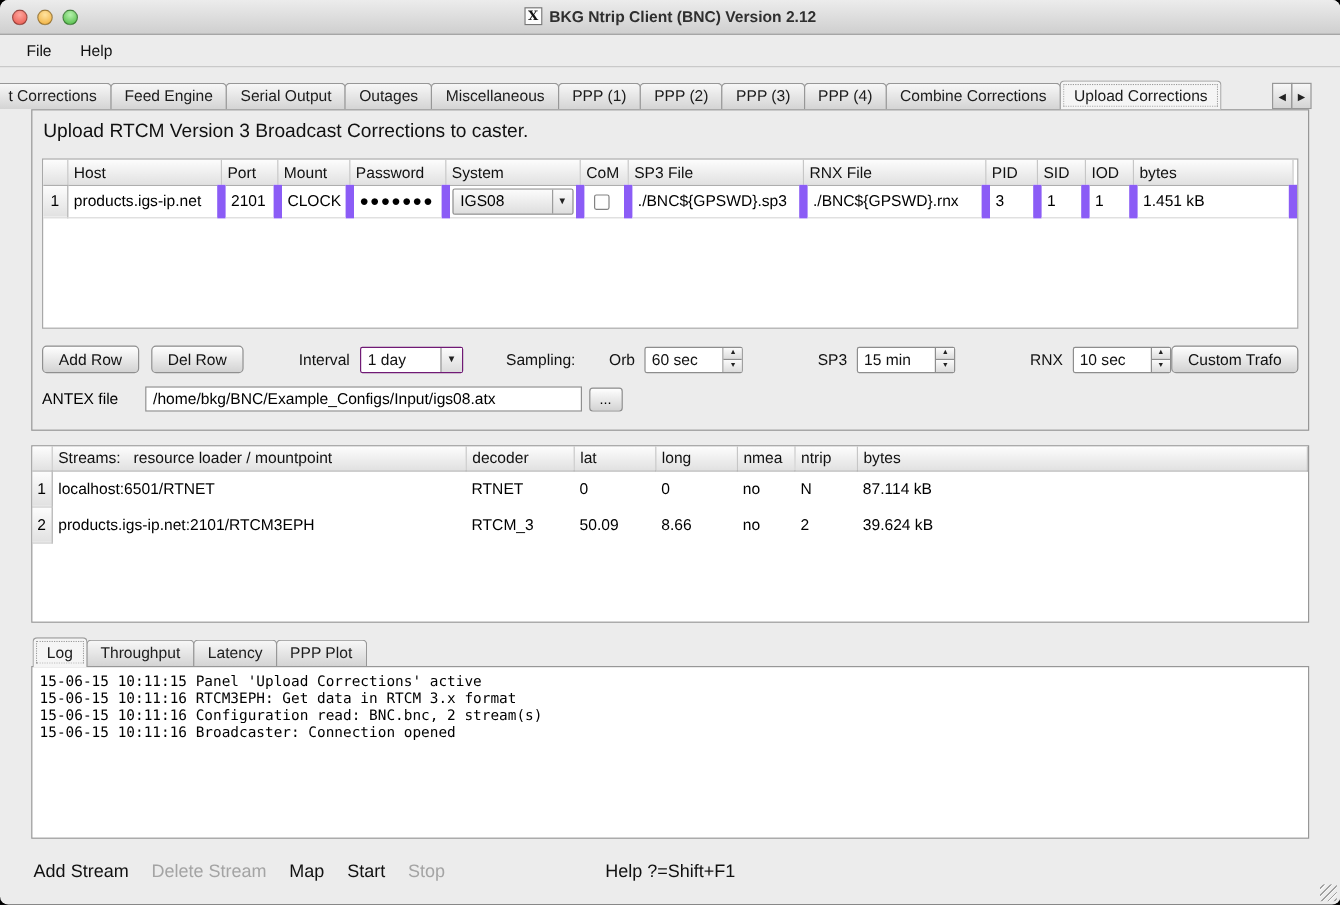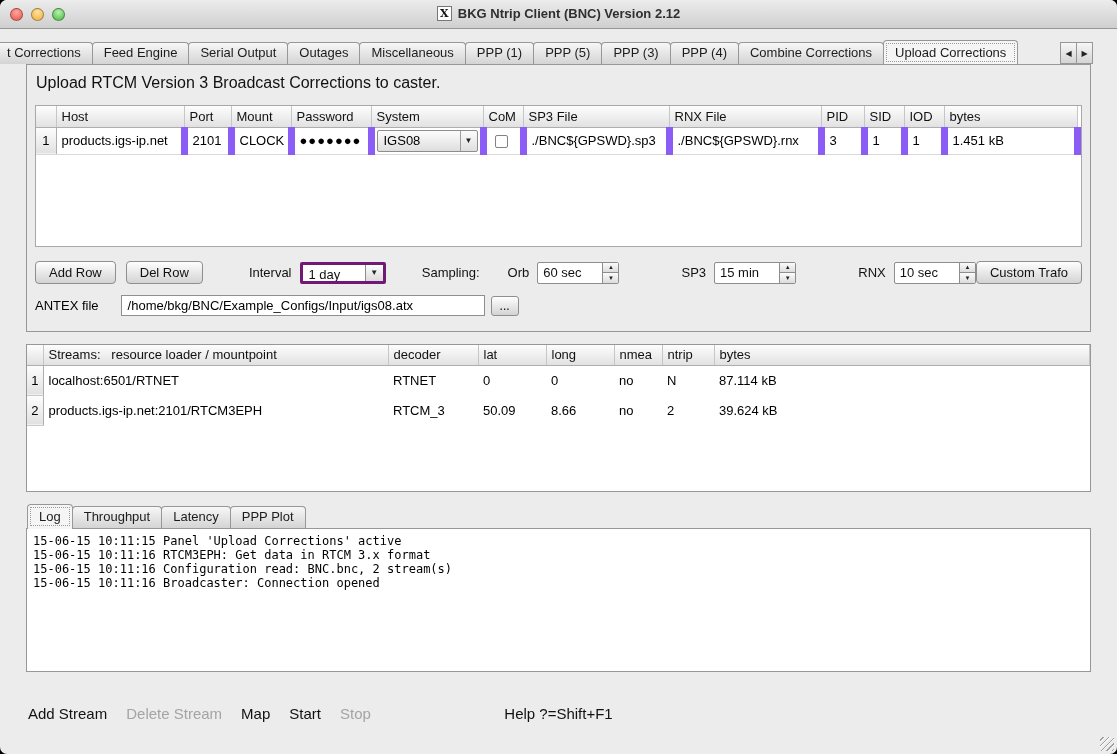--- a/index.html
+++ b/index.html
@@ -48,21 +48,21 @@
   .cellcombo { display:flex; align-items:center; height:22px; border:1px solid #8d8d8d; border-radius:2px;
                background:linear-gradient(#fcfcfc,#dedede); font-size:13px; }
   .cellcombo .val { flex:1; padding-left:6px; overflow:hidden; white-space:nowrap; }
   .cellcombo .arrowbox { width:17px; align-self:stretch; border-left:1px solid #9c9c9c; display:flex; align-items:center; justify-content:center; font-size:8px; color:#222; }
   .checkbox { display:inline-block; width:13px; height:13px; background:#fefefe; border:1px solid #828282; border-radius:2px; margin-left:3px; vertical-align:middle; }
 
   .controls { display:flex; align-items:center; margin-top:14px; font-size:13px; color:#111; }
   .btn { background:linear-gradient(#fefefe,#d3d3d3); border:1px solid #8f8f8f; border-radius:4px; padding:3px 13px; font-size:13px; color:#111; white-space:nowrap; }
   .lbl { white-space:nowrap; }
 
-  .combo { display:flex; height:22px; width:88px; border:3px solid #701a75; border-radius:2px; background:#fff; align-items:stretch; }
+  .combo { display:flex; height:22px; width:88px; border:1px solid #701a75; border-radius:2px; background:#fff; align-items:stretch; }
   .combo .val { flex:1; padding-left:6px; font-size:13px; line-height:20px; overflow:hidden; white-space:nowrap; }
   .combo .arrow { width:18px; border-left:1px solid #8d8d8d; background:linear-gradient(#fbfbfb,#dcdcdc); display:flex; align-items:center; justify-content:center; font-size:8px; color:#222; }
 
   .spin { display:flex; height:22px; width:84px; border:1px solid #8d8d8d; border-radius:2px; background:#fff; }
   .spin .val { flex:1; padding-left:5px; font-size:13px; line-height:20px; white-space:nowrap; overflow:hidden; }
   .spin .btns { width:16px; display:flex; flex-direction:column; border-left:1px solid #8d8d8d; }
   .spin .btns .sb { flex:1; display:flex; align-items:center; justify-content:center; font-size:6px; color:#222; background:linear-gradient(#fbfbfb,#dcdcdc); }
   .spin .btns .sb.up { border-bottom:1px solid #8d8d8d; }
 
   .antexrow { display:flex; align-items:center; margin-top:11px; font-size:13px; }
@@ -99,29 +99,33 @@
       <span class="light red"></span>
       <span class="light yellow"></span>
       <span class="light green"></span>
     </div>
     <div class="titlewrap">
       <span class="appicon">X</span>
       <span class="titletext">BKG Ntrip Client (BNC) Version 2.12</span>
     </div>
   </div>
 
+  <div class="menubar">
+    <span class="menu-item">File</span>
+    <span class="menu-item">Help</span>
+  </div>
 
   <div class="tabstrip">
     <div class="tab">t Corrections</div>
     <div class="tab">Feed Engine</div>
     <div class="tab">Serial Output</div>
     <div class="tab">Outages</div>
     <div class="tab">Miscellaneous</div>
     <div class="tab">PPP (1)</div>
-    <div class="tab">PPP (5)</div>
+    <div class="tab">PPP (2)</div>
     <div class="tab">PPP (3)</div>
     <div class="tab">PPP (4)</div>
     <div class="tab">Combine Corrections</div>
     <div class="tab active">Upload Corrections</div>
     <div class="tabarrows">
       <span class="tabarrow">◀</span>
       <span class="tabarrow">▶</span>
     </div>
   </div>
 

